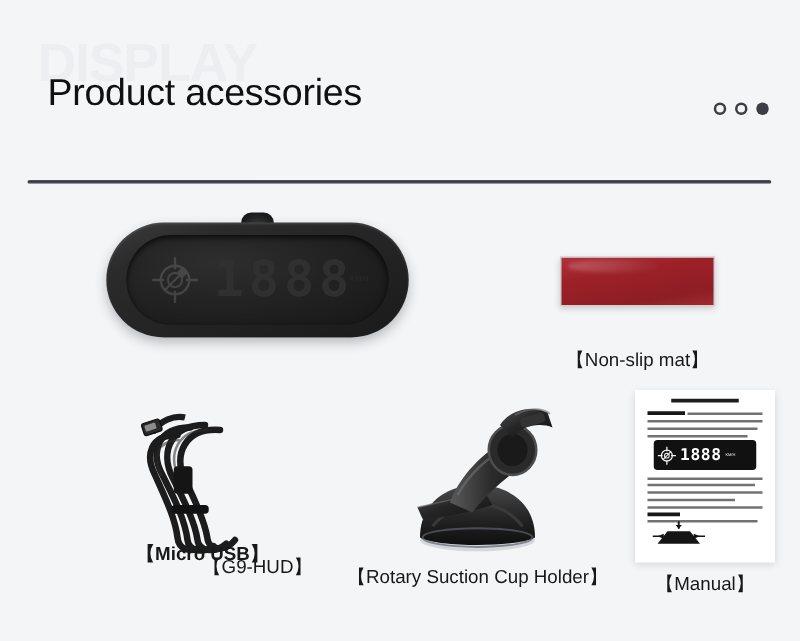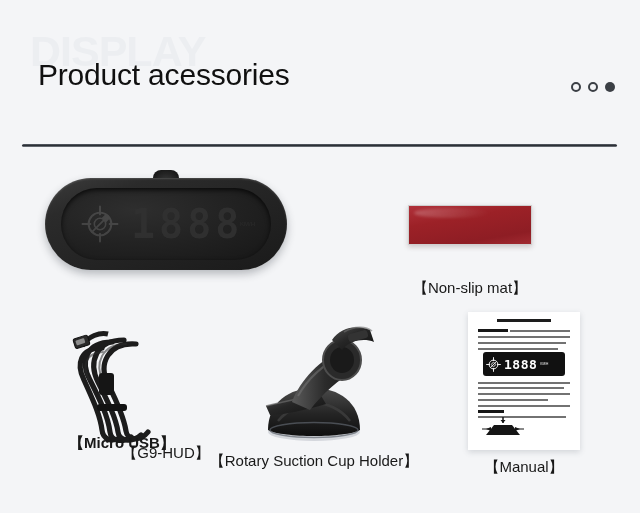--- a/index.html
+++ b/index.html
@@ -34,21 +34,21 @@
   .dot.hollow{border:2.2px solid #3b3f45;background:#f4f5f7;box-sizing:border-box;}
   .dot.solid{background:#3b3f45;}
 
   .divider{
     position:absolute;left:22px;top:144px;width:595px;height:3px;
     background:linear-gradient(#5d626b,#2c3036 50%,#7d828a);
     border-radius:2px;
   }
 
   
-  .cell{position:absolute;}
+  .cell{position:absolute;margin-left:40px;}
   .caption{
     position:absolute;
     width:100%;text-align:center;
     font-size:15px;color:#181818;
     white-space:nowrap;
     letter-spacing:0px;
   }
 
   
   .hud-wrap{left:45px;top:170px;width:242px;height:105px;}
@@ -100,21 +100,21 @@
     background:linear-gradient(100deg,rgba(255,255,255,.22),rgba(255,255,255,0));
     border-radius:50%;filter:blur(1.5px);
   }
   .mat-caption{left:-30px;top:74px;width:184px;}
 
   
   .usb-wrap{left:62px;top:318px;width:120px;height:128px;}
   .usb-caption{left:-15px;top:116px;width:150px;font-weight:bold;}
 
   
-  .cup-wrap{left:248px;top:320px;width:132px;height:128px;}
+  .cup-wrap{left:276px;top:320px;width:132px;height:128px;}
   .cup-caption{left:-55px;top:132px;width:242px;}
 
   
   .man-wrap{left:468px;top:312px;width:112px;height:138px;}
   .man-page{
     position:absolute;inset:0;background:#ffffff;
     box-shadow:0 2px 6px rgba(70,80,95,.20);
     overflow:hidden;
   }
   .man-head{

